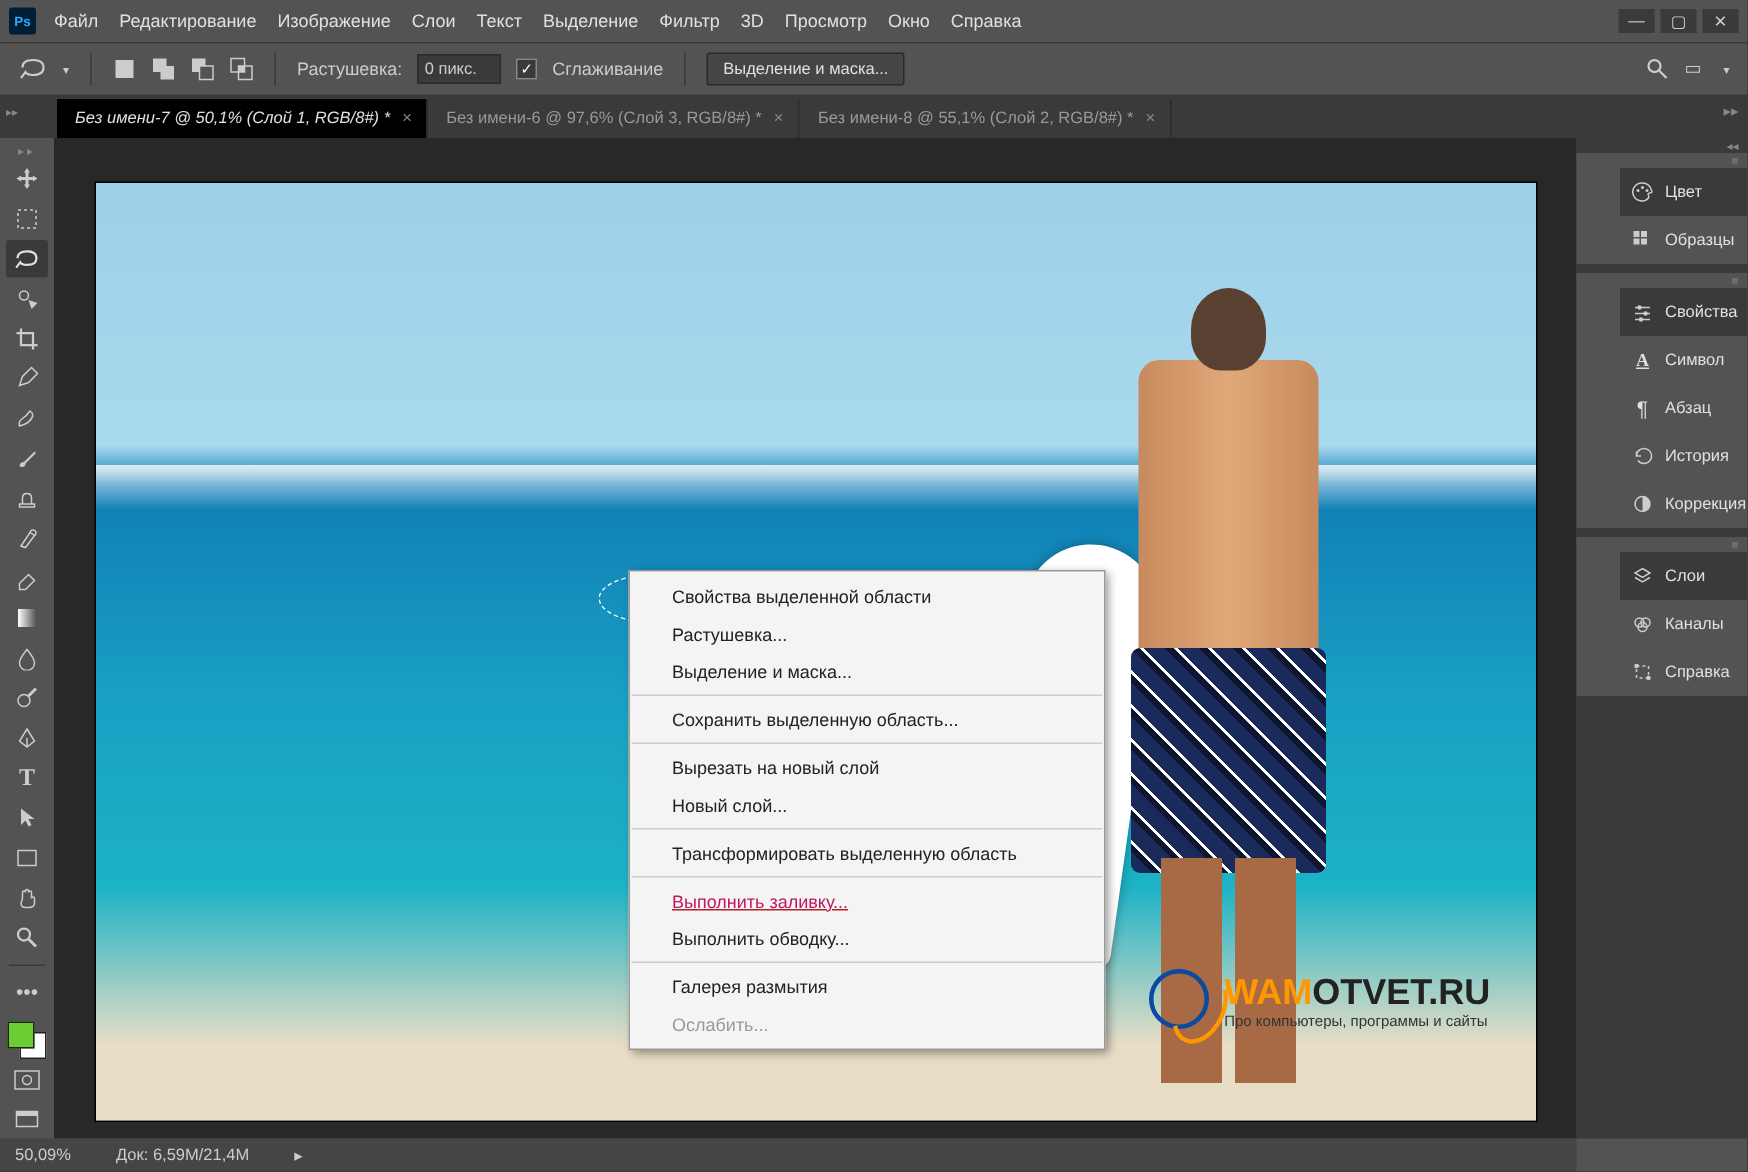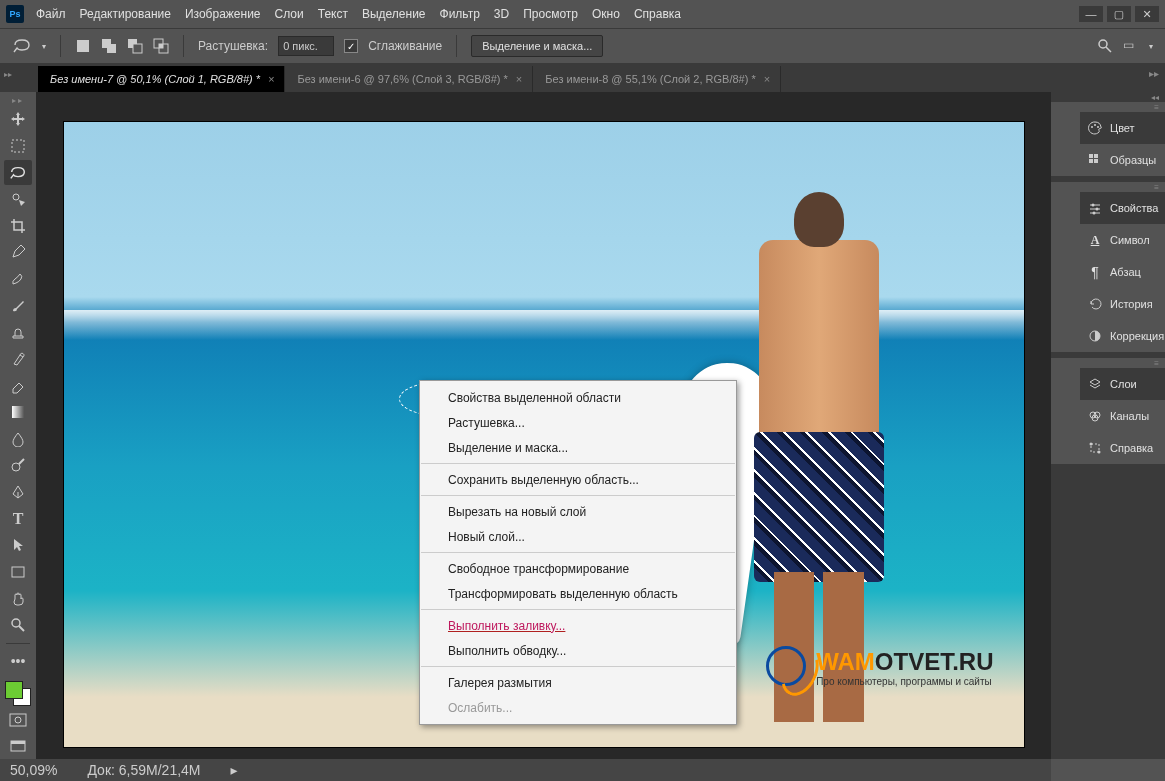--- a/index.html
+++ b/index.html
@@ -46,21 +46,21 @@
   .wm-top .w1 { color: #ff9800; } .wm-top .w2 { color: #222; }
   .wm-sub { font-size: 10px; color: #333; }
   .wm-icon { position:absolute; left:-50px; top:-2px; width:40px; height:40px; border:3px solid #0a4aa0; border-radius:50%; }
   .wm-icon::after{content:"";position:absolute;top:-2px;left:14px;width:28px;height:44px;border:3px solid #ff9800;border-radius:50%;transform:rotate(25deg);border-left-color:transparent;border-top-color:transparent;}
   .right-panels { width: 114px; background: #3a3a3a; display: flex; flex-direction: column; position: relative; }
   .panel-group { background: #535353; margin-bottom: 6px; }
   .panel-row { height: 27px; display: flex; align-items: center; padding: 16px 8px; gap: 8px; font-size: 11px; color: #e0e0e0; margin-left: 29px; }
   .panel-row.active { background: #3a3a3a; }
   .picon { width: 14px; height: 14px; display: inline-flex; align-items: center; justify-content: center; font-size: 12px; }
   .panel-grip { height: 10px; display:flex; align-items:center; justify-content:flex-end; padding-right:6px; color:#888; font-size:8px; }
-  .status-bar { position: absolute; bottom: 0; left: 0; height: 22px; width: 1051px; background: #454545; display: flex; align-items: center; padding: 0 10px; gap: 30px; font-size: 14px; color: #ccc; }
+  .status-bar { position: absolute; bottom: 0; left: 0; height: 22px; width: 1051px; background: #454545; display: flex; align-items: center; padding: 0 10px; gap: 30px; font-size: 11px; color: #ccc; }
   .context-menu { position: absolute; top: 380px; left: 419px; width: 318px; background: #f4f4f4; border: 1px solid #999; box-shadow: 2px 2px 6px rgba(0,0,0,.4); padding: 4px 0; z-index: 100; font-size: 12px; color: #222; }
   .cm-item { height: 25px; padding: 0 28px; display: flex; align-items: center; }
   .cm-item.disabled { color: #999; }
   .cm-sep { height: 1px; background: #ccc; margin: 3px 1px; }
   .cm-item.hl { color: #be185d; text-decoration: underline; text-decoration-color: #b02020; }
   .tabs-grip { position:absolute; left:4px; top:6px; font-size:8px; color:#888; }
   .collapse-arrow { position:absolute; right:6px; top:4px; font-size:10px; color:#888; }
   svg { display:block; }
 </style>
 </head>
@@ -421,21 +421,20 @@
 <div class="context-menu" id="ctx-menu">
     <div class="cm-item">Свойства выделенной области</div>
     <div class="cm-item">Растушевка...</div>
     <div class="cm-item">Выделение и маска...</div>
     <div class="cm-sep"></div>
     <div class="cm-item">Сохранить выделенную область...</div>
     <div class="cm-sep"></div>
     <div class="cm-item">Вырезать на новый слой</div>
     <div class="cm-item">Новый слой...</div>
     <div class="cm-sep"></div>
-    <div class="cm-item">Свободное трансформирование</div>
     <div class="cm-item">Трансформировать выделенную область</div>
     <div class="cm-sep"></div>
     <div class="cm-item hl">Выполнить заливку...</div>
     <div class="cm-item">Выполнить обводку...</div>
     <div class="cm-sep"></div>
     <div class="cm-item">Галерея размытия</div>
     <div class="cm-item disabled">Ослабить...</div>
   </div>
 
 </body></html>

